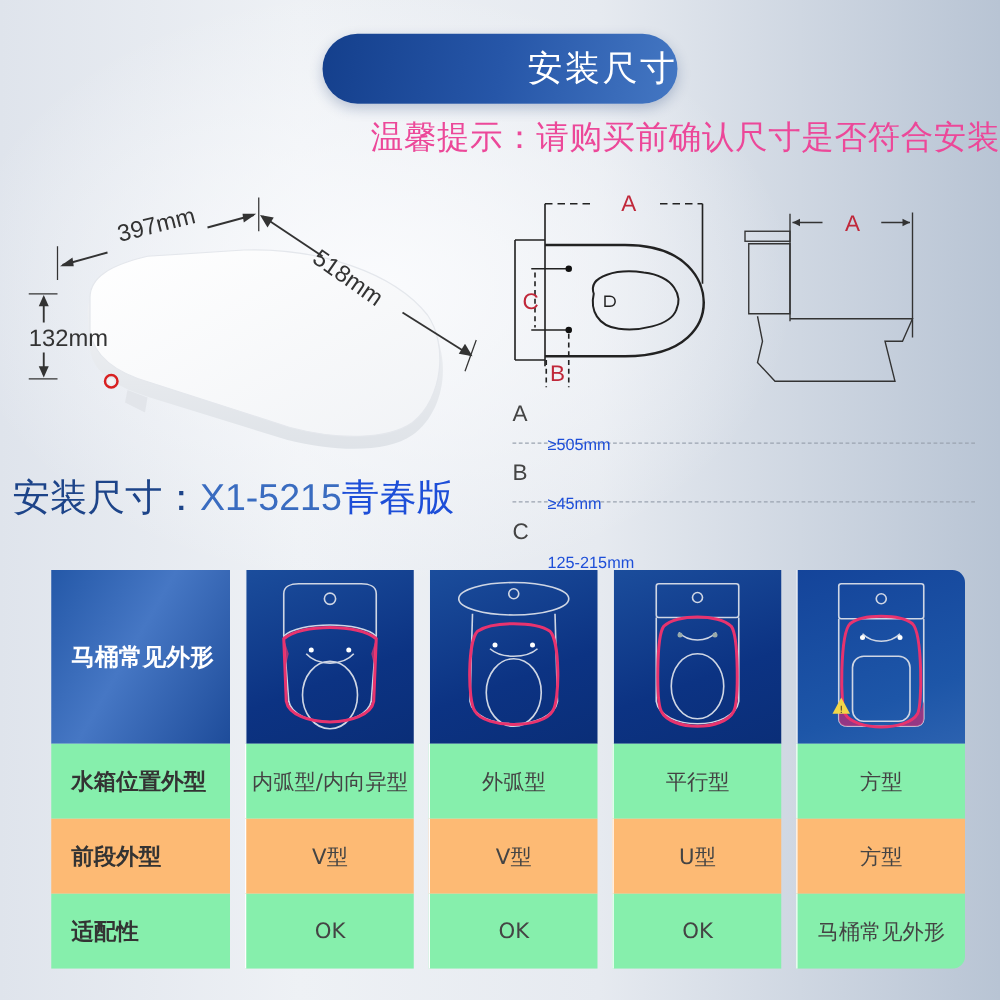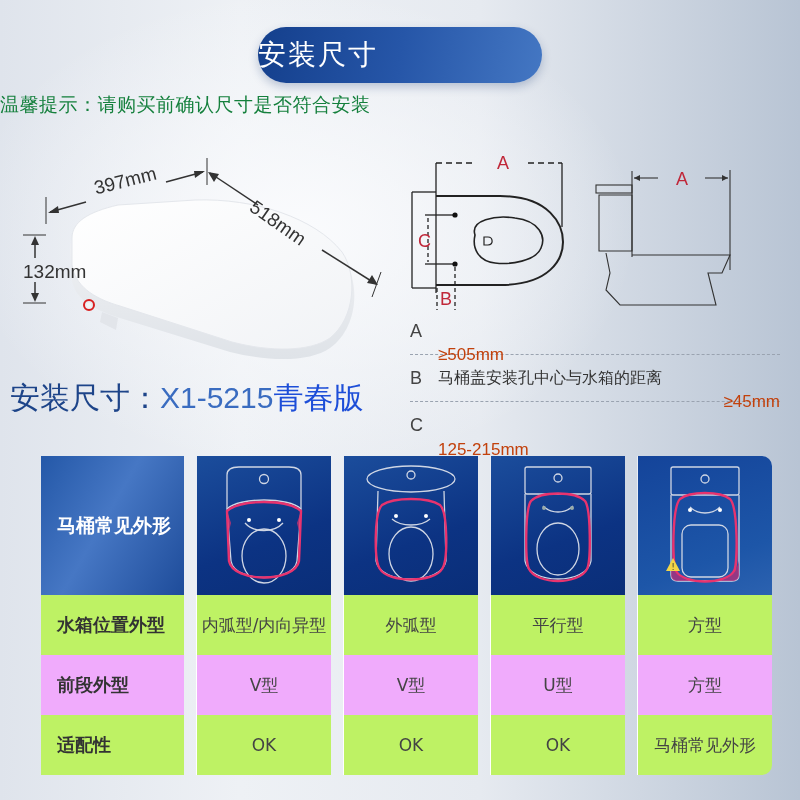--- a/index.html
+++ b/index.html
@@ -12,46 +12,46 @@
       linear-gradient(90deg, #dfe4ec 0%, #eef1f5 30%, #e6eaf0 60%, #b8c4d4 100%);
   }
   .abs { position: absolute; }
 
   
   .title-pill {
     left: 258px; top: 27px; width: 284px; height: 56px;
     border-radius: 28px;
     background: linear-gradient(100deg, #143f8c 0%, #2656a8 50%, #4477c3 100%);
     color: #fff; font-size: 28px; letter-spacing: 2px;
-    display: flex; align-items: center; justify-content: flex-start;
+    display: flex; align-items: center; justify-content: flex-end;
     box-shadow: 0 4px 10px rgba(20,50,110,0.25);
   }
   .tip {
-    left: 0; width: 800px; top: 92px; text-align: left;
-    color: #15803d; font-size: 19px; letter-spacing: 0.5px;
+    left: 0; width: 800px; top: 92px; text-align: right;
+    color: #ec4899; font-size: 26px; letter-spacing: 0.5px;
   }
 
   
   .dim-text { color: #333; font-family: "Liberation Sans", sans-serif; font-size: 19px; white-space: nowrap; }
   .seat-svg { left: 0; top: 150px; }
 
   
   .diag-svg { left: 400px; top: 145px; }
 
   
   .spec-list { left: 410px; top: 308px; width: 370px; }
   .spec-row {
     display: flex; align-items: center; height: 47px;
     font-size: 16px; color: #333;
     border-bottom: 1px dashed #9aa3b0;
   }
   .spec-row:last-child { border-bottom: none; }
   .spec-letter { width: 28px; font-family: "Liberation Sans", sans-serif; font-size: 18px; color: #444; }
   .spec-desc { flex: 1; white-space: nowrap; }
-  .spec-val { font-family: "Liberation Sans", sans-serif; font-size: 17px; white-space: nowrap; color: #c2410c; margin-top: 48px; }
+  .spec-val { font-family: "Liberation Sans", sans-serif; font-size: 13px; white-space: nowrap; color: #1d4ed8; margin-top: 48px; }
 
   .model {
     left: 10px; top: 378px; font-size: 30px; color: #1d4489; white-space: nowrap;
   }
   .model .model-val { color: #3a6cc0; font-family: "Liberation Sans", sans-serif; margin-top: 20px; }
   .model .model-suffix { color: #1d4ed8; text-align: right; }
 
   
   .table {
     left: 29px; top: 456px; width: 743px; height: 319px;
@@ -61,22 +61,22 @@
     grid-template-rows: 139px 60px 60px 60px;
   }
   .cell { display: flex; align-items: center; justify-content: center; font-size: 17px; color: #444; border-left: 1px solid #ffffff; margin-left: 12px; }
   .cell.first { border-left: none; justify-content: flex-start; padding-left: 16px; font-weight: bold; font-size: 18px; color: #333; }
   .row-head .cell { background: linear-gradient(160deg, #1b4d9c 0%, #0c3383 60%, #0a2e78 100%); border-left: 1px solid #e8edf5; }
   .row-head .cell.first {
     background: linear-gradient(120deg, #2458a8 0%, #4677c4 45%, #1e4c9a 100%);
     color: #fff; border-left: none; font-size: 19px;
   }
   .row-head .cell.last { background: linear-gradient(160deg, #14449a 0%, #1d56a8 70%, #2c62b0 100%); }
-  .row-grey .cell { background: #bef264; }
-  .row-white .cell { background: #f0abfc; border-left-color: #ffffff; }
+  .row-grey .cell { background: #86efac; }
+  .row-white .cell { background: #fdba74; border-left-color: #ffffff; }
   .row { display: contents; }
 </style>
 </head>
 <body>
 
 <div class="abs title-pill">
   <span>安装尺寸</span>
 </div>
 <div class="abs tip">温馨提示：请购买前确认尺寸是否符合安装</div>
 
@@ -164,21 +164,20 @@
   <text x="282" y="40" fill="#c0283a" font-family="Liberation Sans, sans-serif" font-size="18" text-anchor="middle">A</text>
 </svg>
 
 <div class="abs spec-list">
   <div class="spec-row">
     <span class="spec-letter">A</span>
     <span class="spec-val" style="margin-right:26px;">≥505mm</span>
   </div>
   <div class="spec-row">
     <span class="spec-letter">B</span>
-    <span class="spec-desc">马桶盖安装孔中心与水箱的距离</span>
     <span class="spec-val">≥45mm</span>
   </div>
   <div class="spec-row">
     <span class="spec-letter">C</span>
     <span class="spec-val" style="margin-right:10px;">125-215mm</span>
   </div>
 </div>
 
 <div class="abs model">
   <span>安装尺寸：</span><span class="model-val">X1-5215</span><span class="model-suffix">青春版</span>

